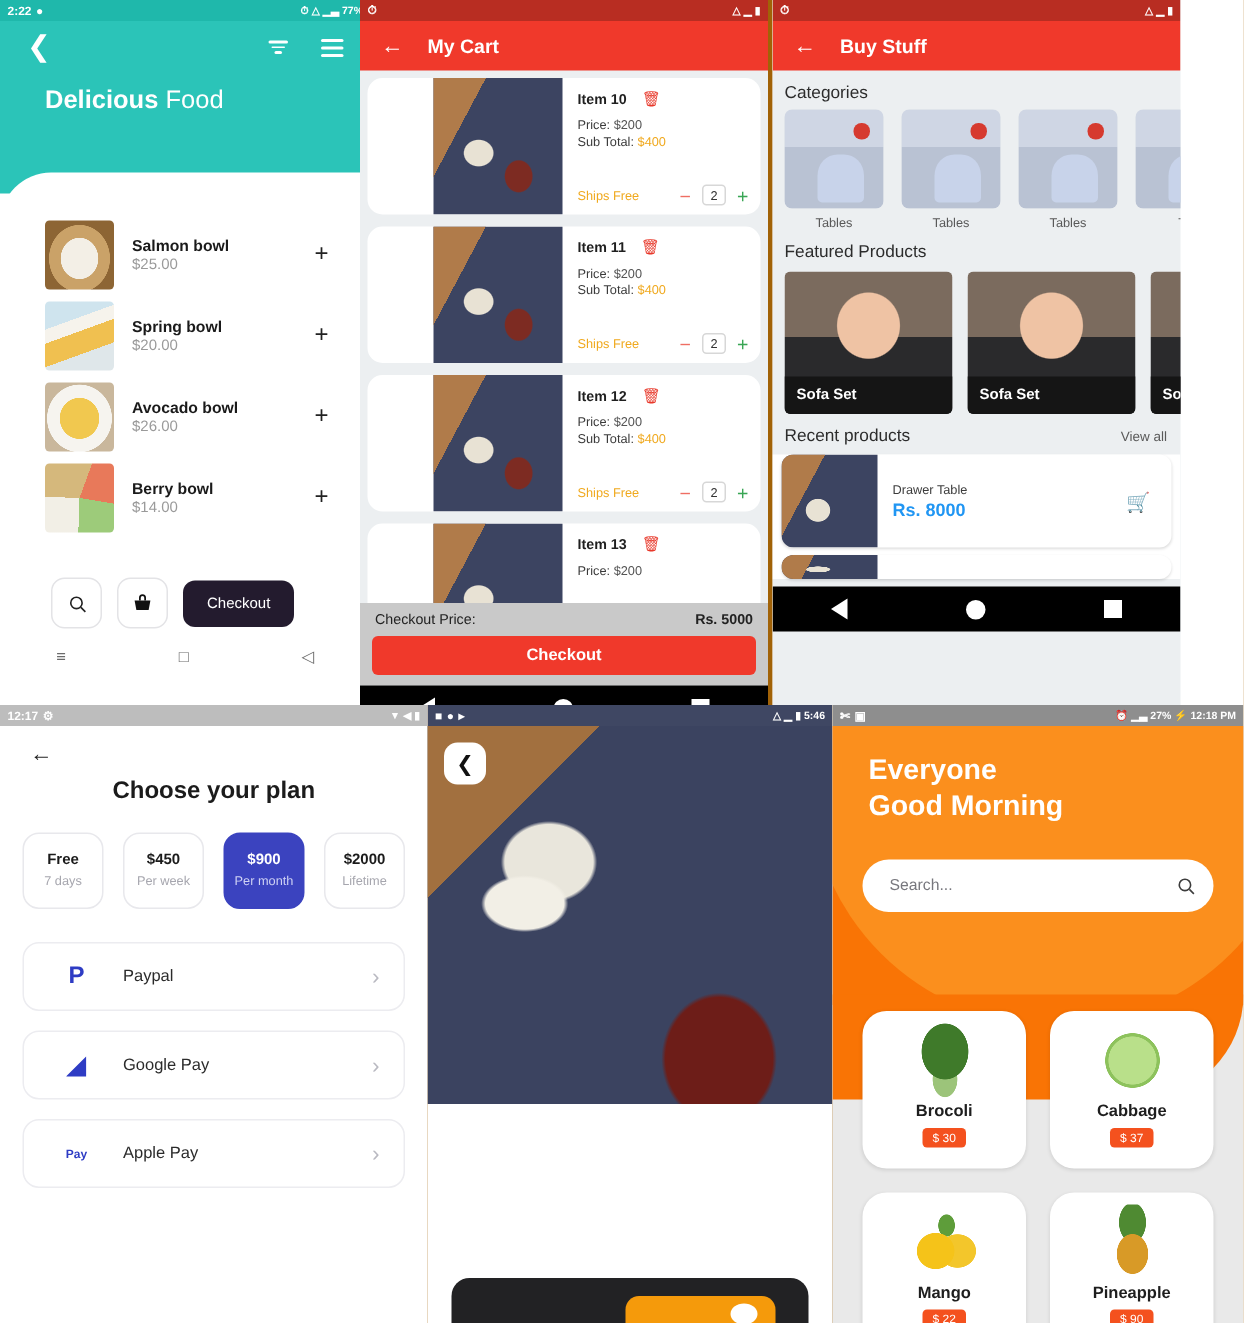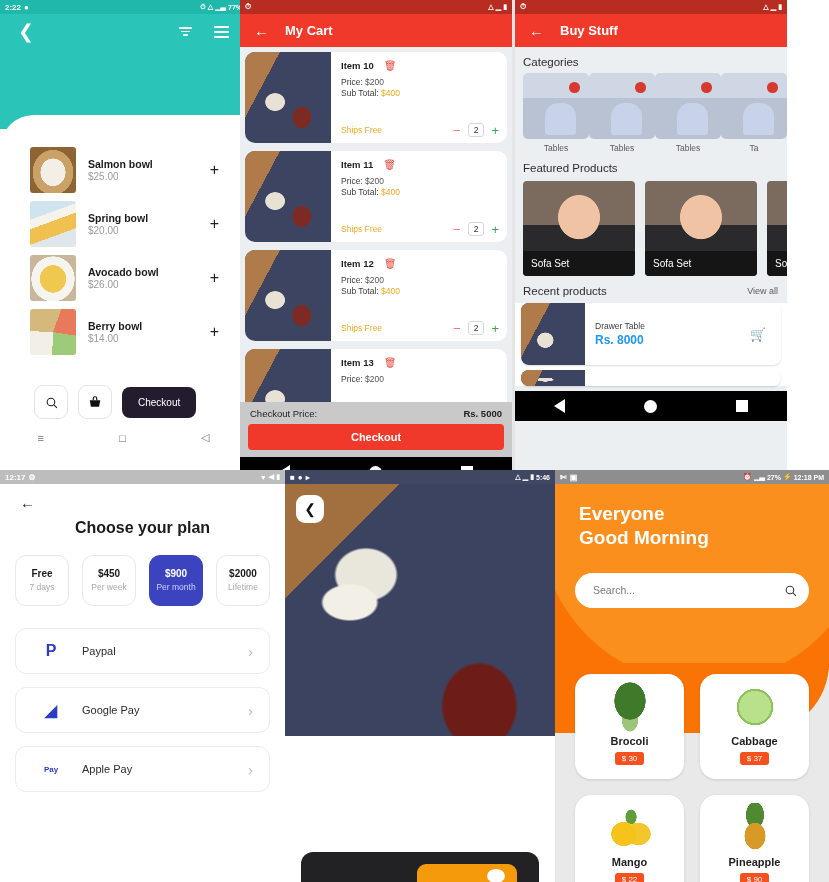--- a/index.html
+++ b/index.html
@@ -5,21 +5,21 @@
   * { box-sizing: border-box; margin: 0; padding: 0; }
   html, body {
     width: 829px; height: 882px;
     background: #ffffff;
     font-family: "Liberation Sans", sans-serif;
     overflow: hidden;
   }
   .grid {
     position: relative;
     width: 662px; height: 882px;
-    background: #e5e5e5;
+    background: #a16207;
   }
   .panel { position: absolute; overflow: hidden; background: #fff; }
 
   
   .statusbar {
     height: 14px; display: flex; align-items: center;
     justify-content: space-between; padding: 0 5px;
     font-size: 8px; color: #fff; font-weight: bold;
   }
   .sb-left { display:flex; align-items:center; gap:3px; }
@@ -101,21 +101,21 @@
   #p2 .sb { background:#b82d22; }
   #p2 .appbar {
     background:#f0392b; height:33px; display:flex; align-items:center;
     gap:16px; padding-left:14px; color:#fff;
   }
   #p2 .appbar .arw { font-size:15px; }
   #p2 .appbar .ttl { font-size:13px; font-weight:bold; }
   #p2 .cartlist { padding: 5px 5px 0 5px; height: 355px; overflow:hidden;}
   #p2 .cartcard {
     background:#fff; border-radius:10px; display:flex; overflow:hidden;
-    margin-bottom:8px; height:91px;
+    margin-bottom:8px; height:91px;padding-left:44px;
   }
   #p2 .cimg {
     width:86px; flex:0 0 86px;
     background:
       linear-gradient(118deg, #b07b4a 0 26%, rgba(0,0,0,0) 26%),
       radial-gradient(ellipse at 35% 55%, #e8e2d4 0 12%, rgba(0,0,0,0) 13%),
       radial-gradient(ellipse at 66% 72%, #7d2b22 0 11%, rgba(0,0,0,0) 12%),
       linear-gradient(160deg,#3c4461 0 100%);
   }
   #p2 .cbody { flex:1; padding:8px 8px 6px 10px; display:flex; flex-direction:column;}
@@ -152,21 +152,21 @@
   #p3 { left: 515px; top: 0; width: 314px; height: 470px; background:#fff; }
   #p3 .phone { width: 272px; height: 470px; background:#eceff1; overflow:hidden;}
   #p3 .sb { background:#b82d22; }
   #p3 .appbar {
     background:#f0392b; height:33px; display:flex; align-items:center;
     gap:16px; padding-left:14px; color:#fff;
   }
   #p3 .appbar .arw { font-size:15px; }
   #p3 .appbar .ttl { font-size:13px; font-weight:bold; }
   #p3 .sect-h { font-size:11.5px; color:#2c2c2c; padding:9px 8px 5px 8px;}
-  #p3 .catrow { display:flex; padding-left:8px; }
+  #p3 .catrow { display:flex; gap:12px; padding-left:8px; }
   #p3 .cat { flex:0 0 66px; }
   #p3 .catimg {
     width:66px; height:66px; border-radius:5px;
     background:
       linear-gradient(180deg,#cfd6e4 0 38%, #b9c2d3 38% 100%),
       #c6cddb;
     position:relative; overflow:hidden;
   }
   #p3 .catimg::after{
     content:""; position:absolute; left:34%; top:46%; width:46%; height:48%;
@@ -179,21 +179,21 @@
   #p3 .catlbl { text-align:center; font-size:8.5px; color:#585858; margin-top:4px;}
   #p3 .featrow { display:flex; gap:10px; padding-left:8px; margin-top:2px;}
   #p3 .feat {
     flex:0 0 112px; height:95px; border-radius:4px; position:relative; overflow:hidden;
     background:
       radial-gradient(ellipse at 50% 38%, #efc3a4 0 26%, rgba(0,0,0,0) 27%),
       linear-gradient(180deg,#7b6b5e 0 46%, #2a2a2c 46% 100%);
   }
   #p3 .feat .cap {
     position:absolute; left:0; right:0; bottom:0; background:#151515;
-    color:#fff; font-size:10px; font-weight:normal; padding:7px 8px;
+    color:#fff; font-size:10px; font-weight:bold; padding:7px 8px;
   }
   #p3 .recent-h {
     display:flex; justify-content:space-between; align-items:center;
     padding:9px 9px 6px 8px;
   }
   #p3 .recent-h .lt { font-size:11.5px; color:#2c2c2c;}
   #p3 .recent-h .rt { font-size:9px; color:#5a5a5a;}
   #p3 .reclist { background:#fff; }
   #p3 .reccard {
     background:#fff; border-radius:8px; margin:0 6px 5px 6px; display:flex;
@@ -366,20 +366,24 @@
               <i></i>
               <i></i>
             </span>
           <span class="burger">
               <i></i>
               <i></i>
               <i></i>
             </span>
         </span>
       </div>
+      <div class="title">
+        <b>Delicious</b>
+        <span>Food</span>
+      </div>
     </div>
 
     <div class="sheet">
       <div class="food-row">
         <div class="food-thumb f1"></div>
         <div class="food-info">
           <div class="food-name">Salmon bowl</div>
           <div class="food-price">$25.00</div>
         </div>
         <div class="plus">+</div>

